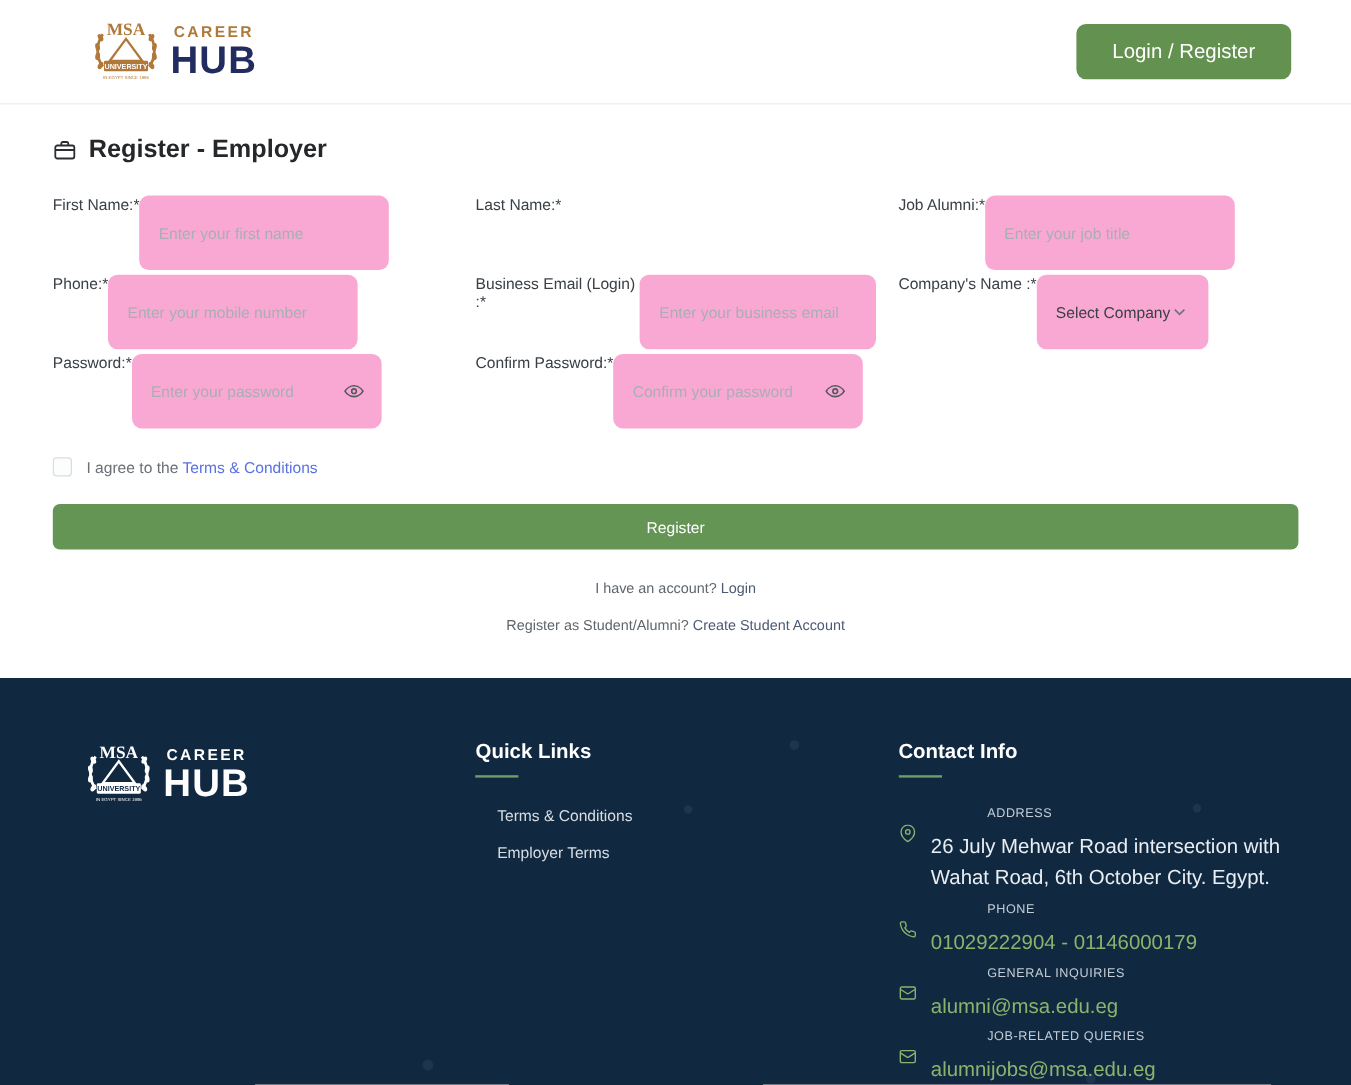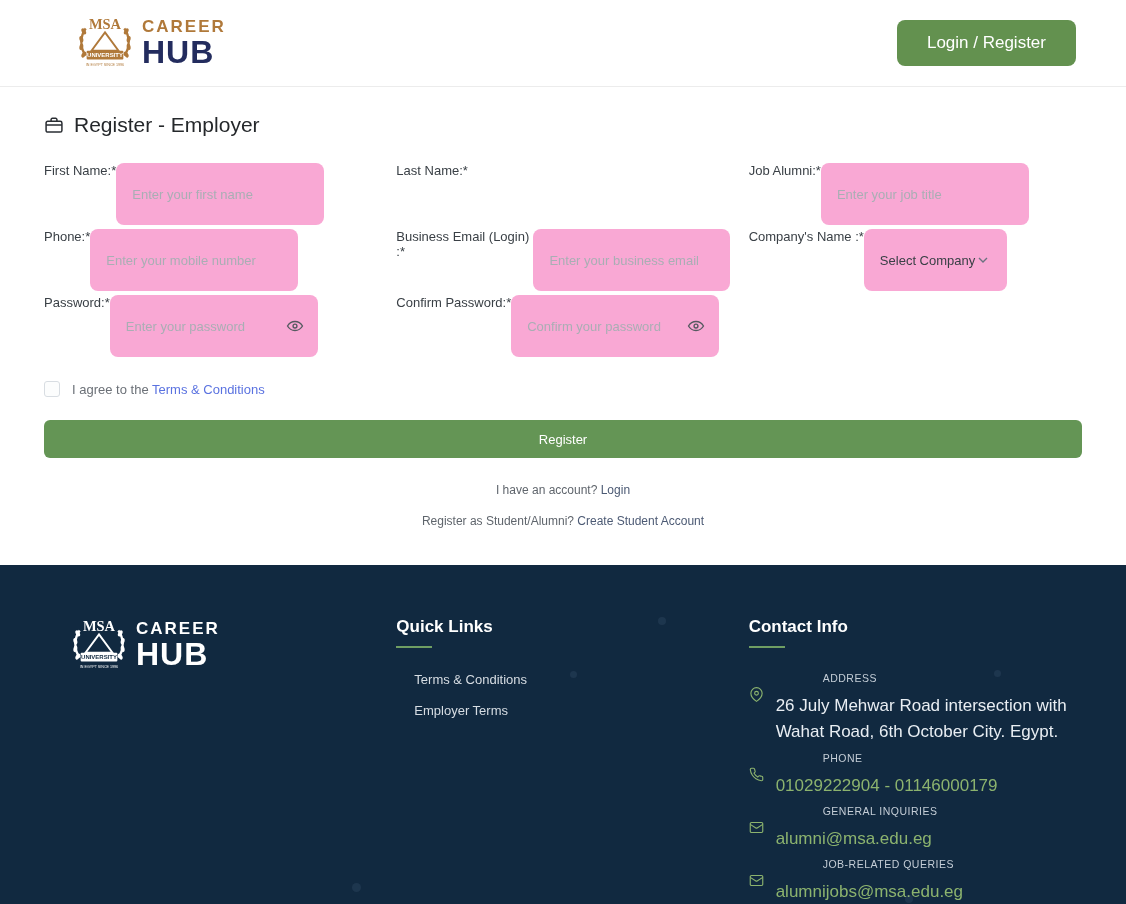--- a/index.html
+++ b/index.html
@@ -19,38 +19,39 @@
     align-items: center;
     justify-content: space-between;
     padding: 0 50px;
     border-bottom: 1px solid #ececec;
     background: #fff;
   }
   .logo { display: flex; align-items: center; gap: 8px; margin-left: 26px; }
   .logo-crest { width: 58px; height: 56px; }
   .logo-text { display: flex; flex-direction: column; line-height: 1; }
   .logo-career {
-    font-size: 17px; font-weight: bold; letter-spacing: 2px;
+    font-size: 13px; font-weight: bold; letter-spacing: 2px;
     color: #b0793a;
+    text-align: center;
   }
   .logo-hub {
     font-size: 32px; font-weight: bold; letter-spacing: 1px;
     color: #232c5e; margin-top: 1px;
   }
   .footer .logo-career, .footer .logo-hub { color: #ffffff; }
   .btn-login {
     background: #63914f; color: #fff; border: none; border-radius: 8px;
     padding: 13px 30px; font-size: 17px; cursor: pointer;
     font-family: "Liberation Sans", sans-serif;
   }
 
   
   .main { padding: 26px 44px 0 44px; }
   .page-title-row { display: flex; align-items: center; gap: 10px; margin-bottom: 26px; }
-  .page-title { font-size: 21px; font-weight: normal; color: #25282b; }
+  .page-title { font-size: 21px; font-weight: bold; color: #25282b; }
   .briefcase { width: 20px; height: 20px; }
 
   .form-grid {
     display: grid;
     grid-template-columns: 1fr 1fr 1fr;
     column-gap: 19px;
     row-gap: 4px;
   }
   .field { display: flex; flex-direction: row; }
   .field label { font-size: 13px; color: #3a4046; margin-bottom: 7px; }

